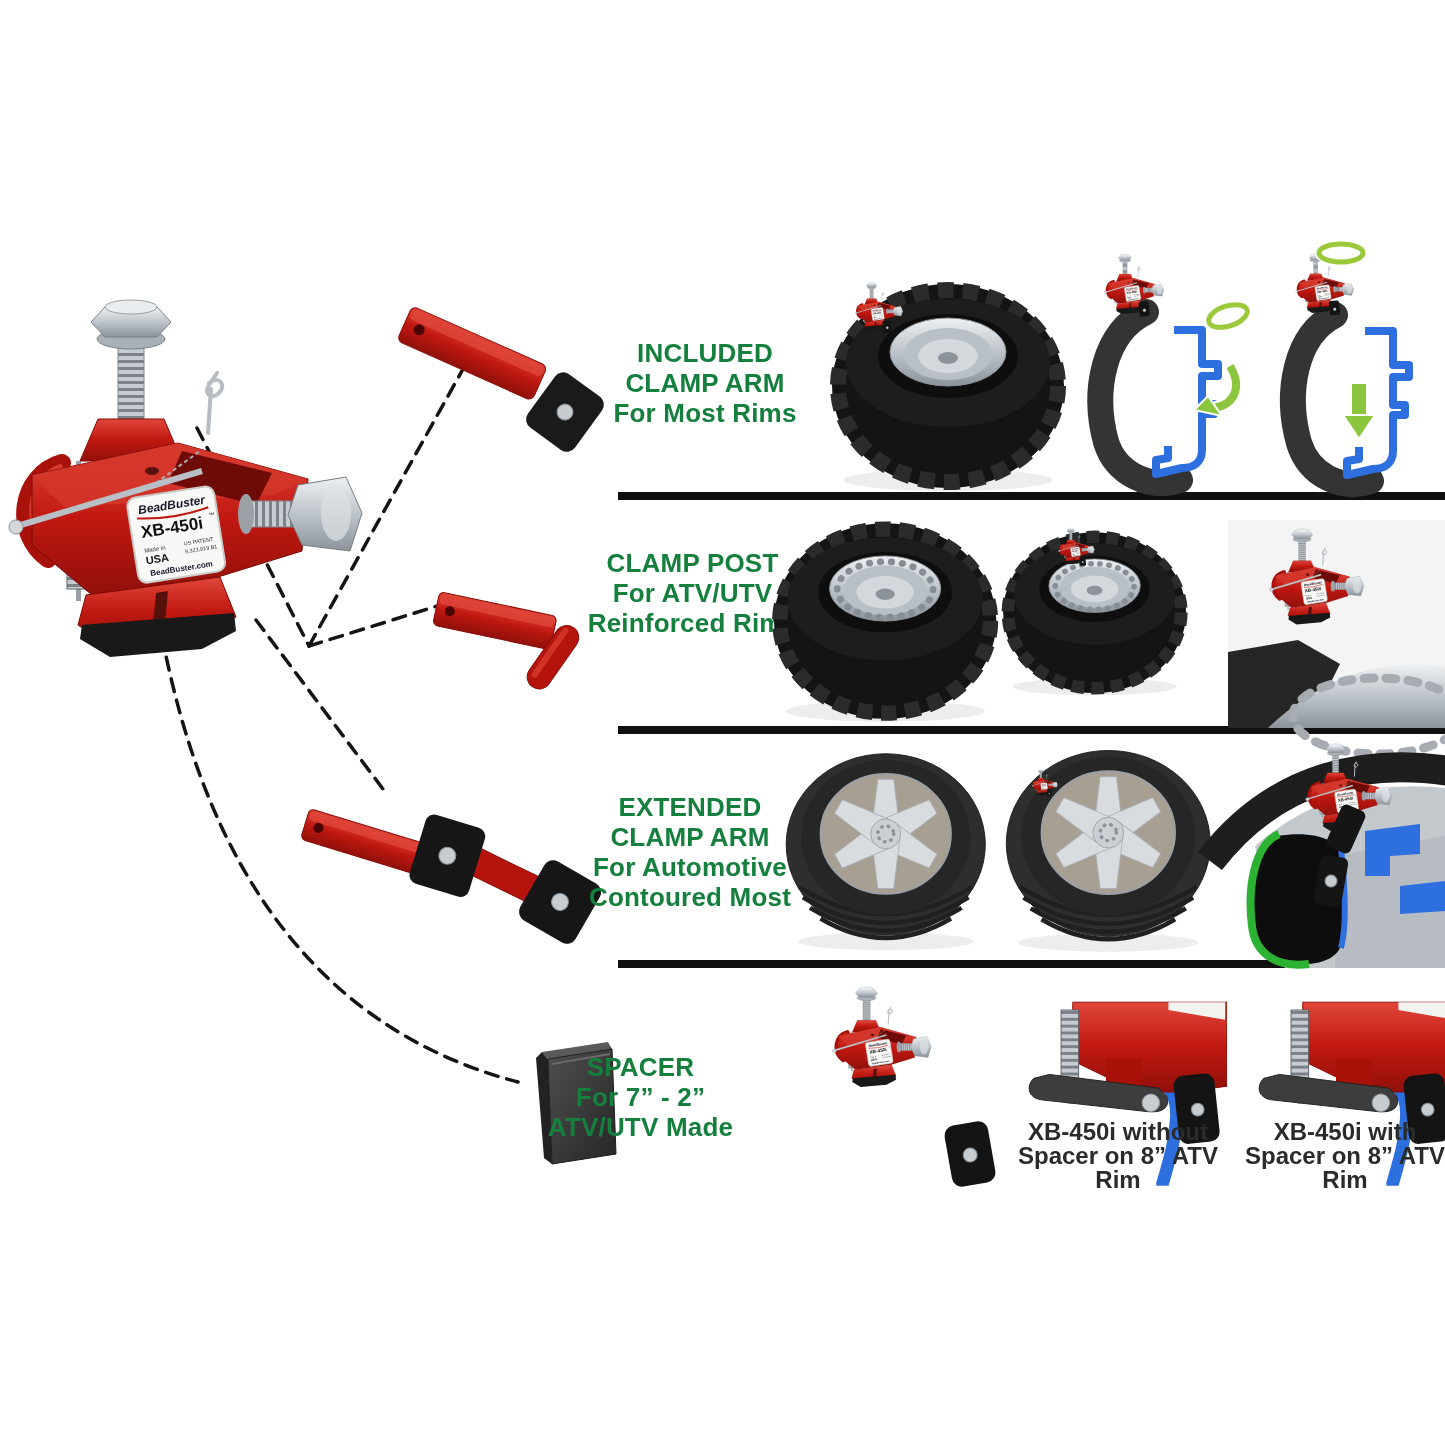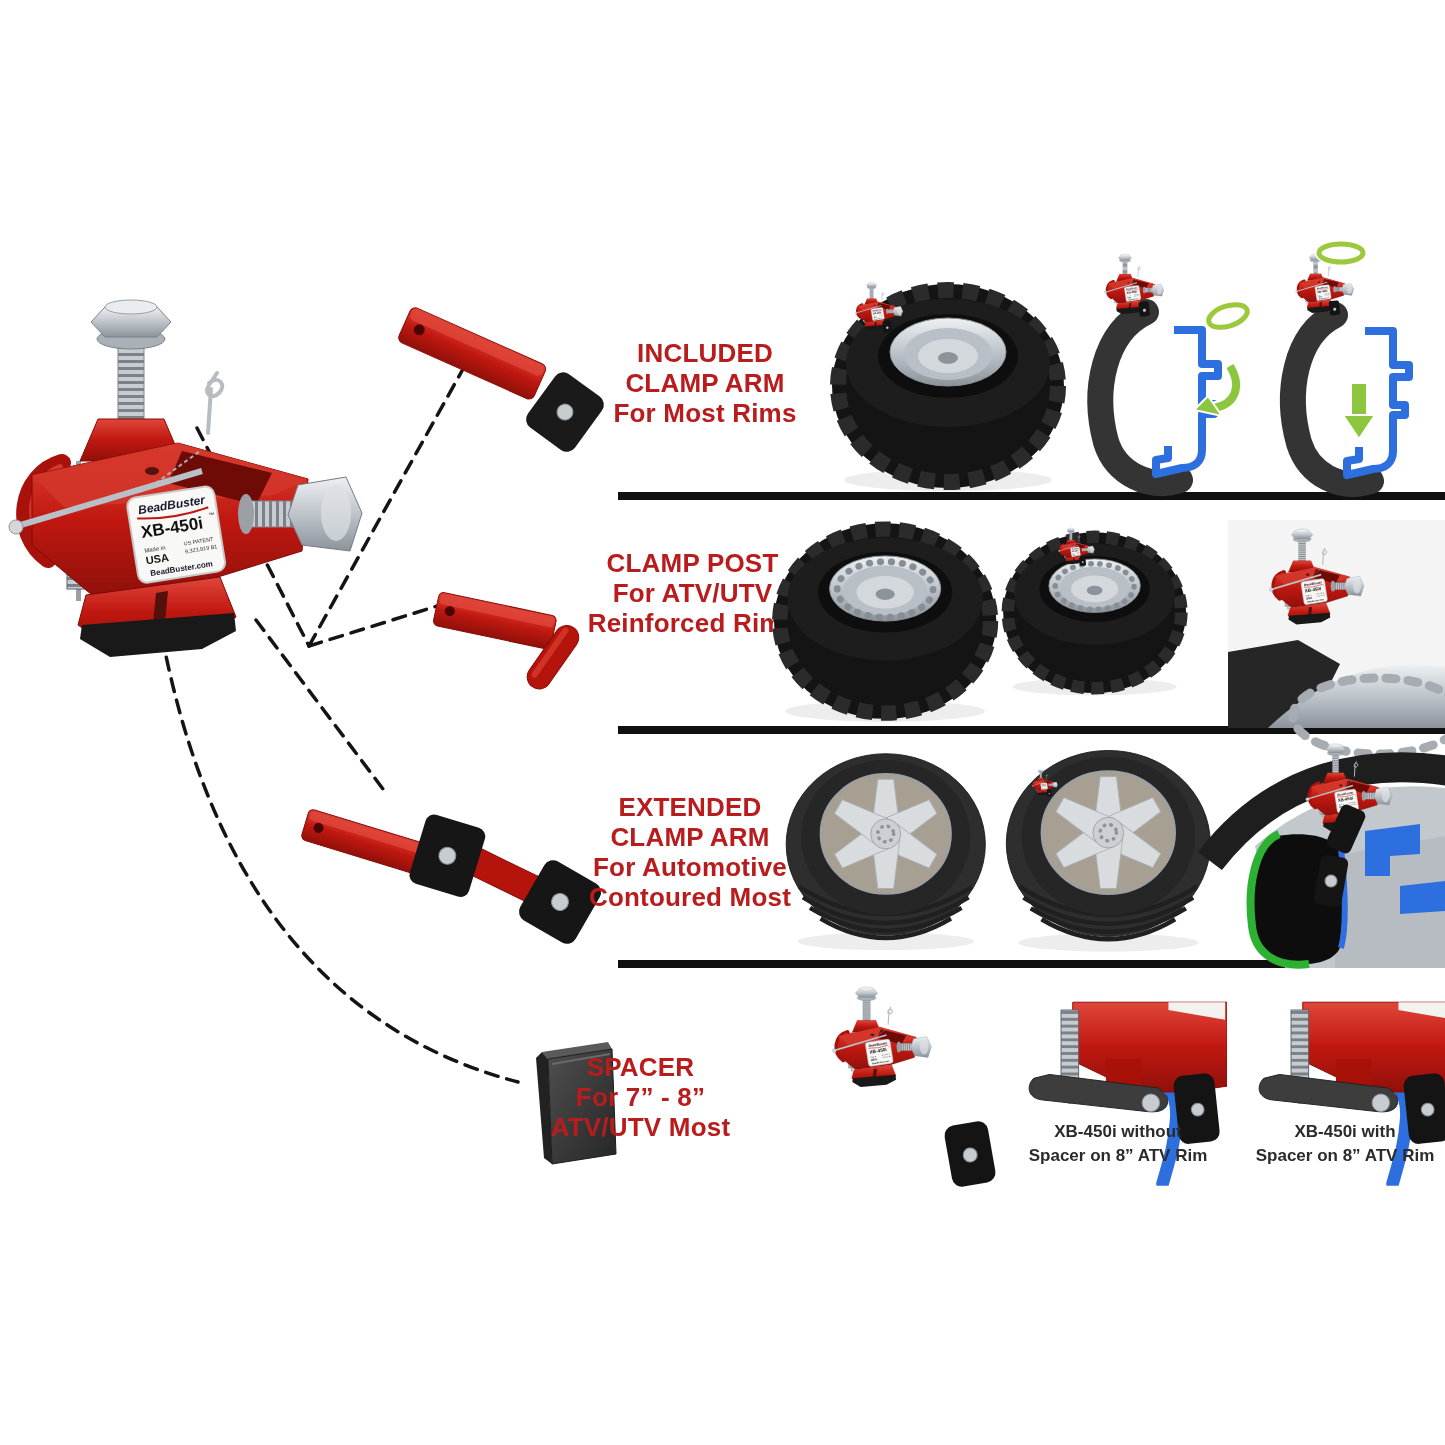--- a/index.html
+++ b/index.html
@@ -1,21 +1,21 @@
 <!DOCTYPE html>
 <html><head>
 <meta charset="utf-8">
 <style>
   html,body{margin:0;padding:0;background:#ffffff}
   #canvas{position:relative;width:1445px;height:1445px;background:#ffffff;overflow:hidden;
           font-family:"Liberation Sans",sans-serif}
   .abs{position:absolute}
   svg{overflow:visible}
-  .title{font-weight:bold;color:#b91c1c;text-align:center;font-size:26px;line-height:30px;letter-spacing:.2px}
-  .caption{font-weight:bold;color:#2b2b2b;text-align:center;font-size:17px;line-height:24px}
+  .title{font-weight:bold;color:#15803d;text-align:center;font-size:26px;line-height:30px;letter-spacing:.2px}
+  .caption{font-weight:bold;color:#2b2b2b;text-align:center;font-size:24px;line-height:24px}
   .divider{position:absolute;left:618px;width:827px;height:8px;background:#101010}
   text{font-family:"Liberation Sans",sans-serif}
 </style>
 </head>
 <body>
 
 <div id="canvas">
 
   <svg width="0" height="0" style="position:absolute" aria-hidden="true">
     <defs>
@@ -305,22 +305,22 @@
         <rect x="118" y="70" width="26" height="46" rx="6" fill="#151515"></rect>
       </g>
     <g transform="rotate(10 116 145)">
       <rect x="102" y="120" width="28" height="50" rx="6" fill="#151515"></rect>
       <circle cx="116" cy="145" r="6" fill="#c7ccd1" stroke="#868c92"></circle>
     </g>
   </svg>
 
   <div class="abs title" style="left:528px;top:1052px;width:225px;z-index:2">
     <div>SPACER</div>
-    <div>For 7” - 8”</div>
-    <div>ATV/UTV Most</div>
+    <div>For 7” - 2”</div>
+    <div>ATV/UTV Made</div>
   </div>
 
   <svg class="abs" style="left:830px;top:985px;width:200px;height:205px;z-index:2" viewBox="0 0 200 205">
     <use href="#tool" transform="scale(0.52)"></use>
     <g transform="rotate(-10 140 169)">
       <rect x="118" y="138" width="44" height="62" rx="10" fill="#141414"></rect>
       <circle cx="140" cy="170" r="7" fill="#c7ccd1" stroke="#868c92"></circle>
     </g>
   </svg>
 

